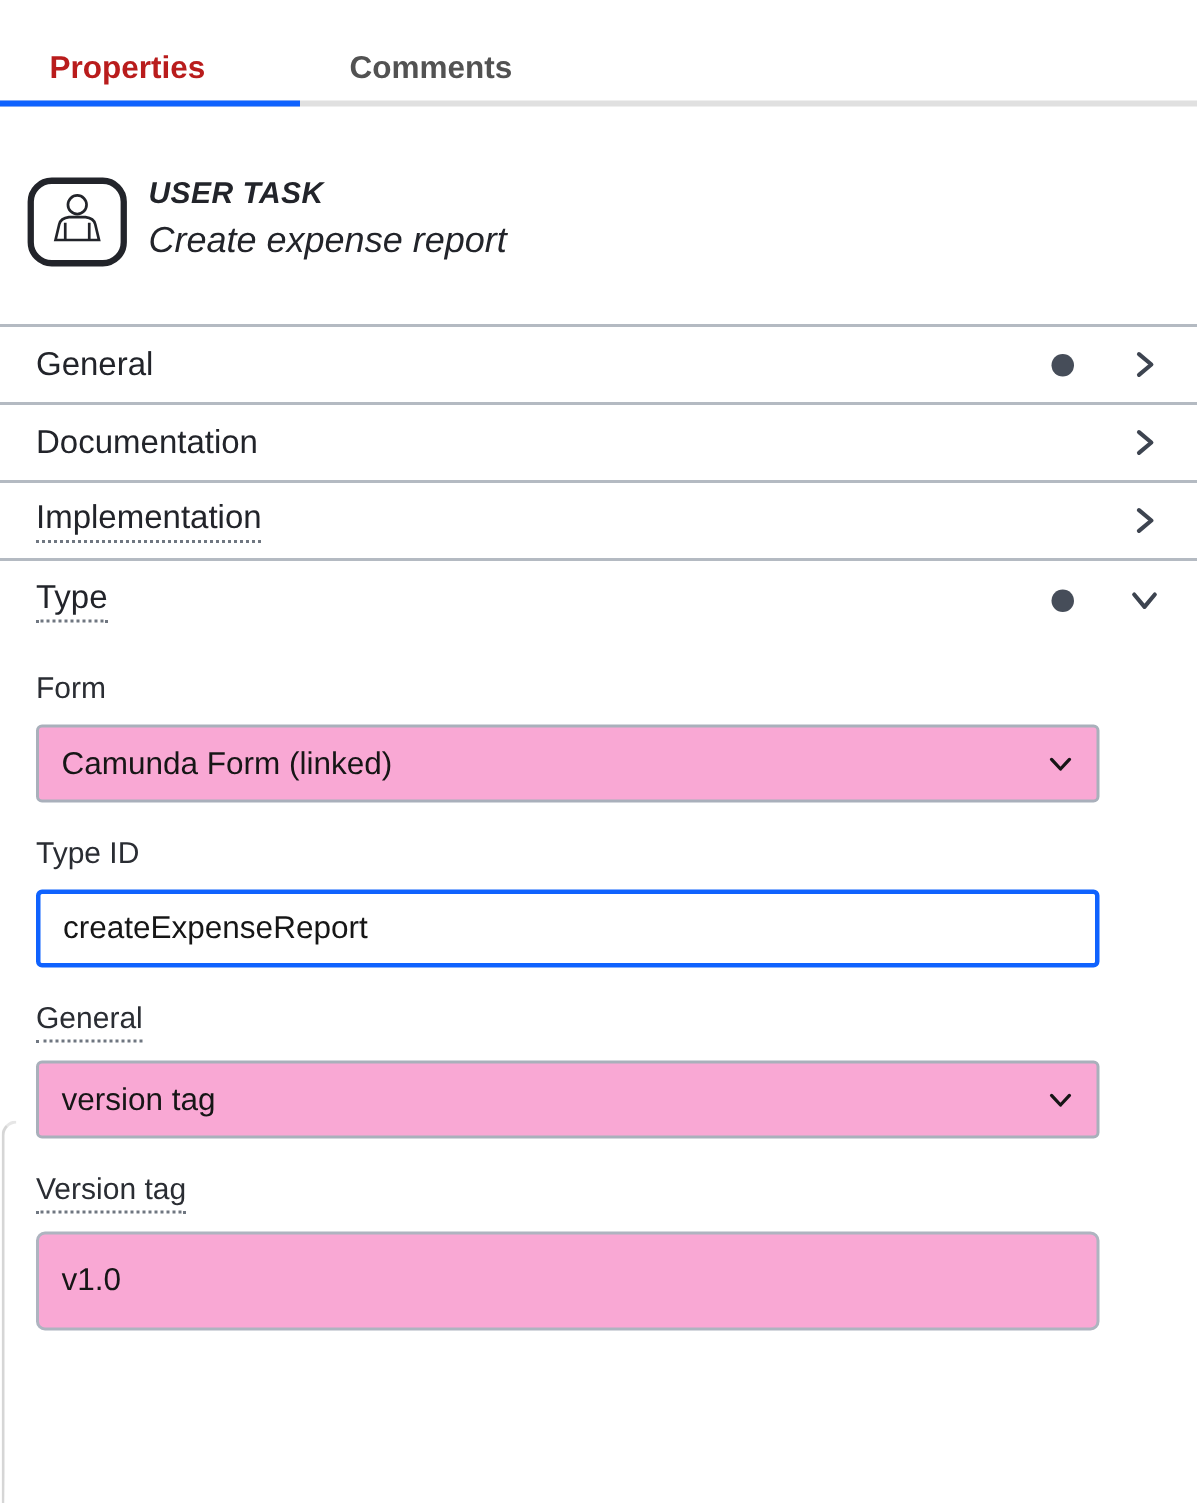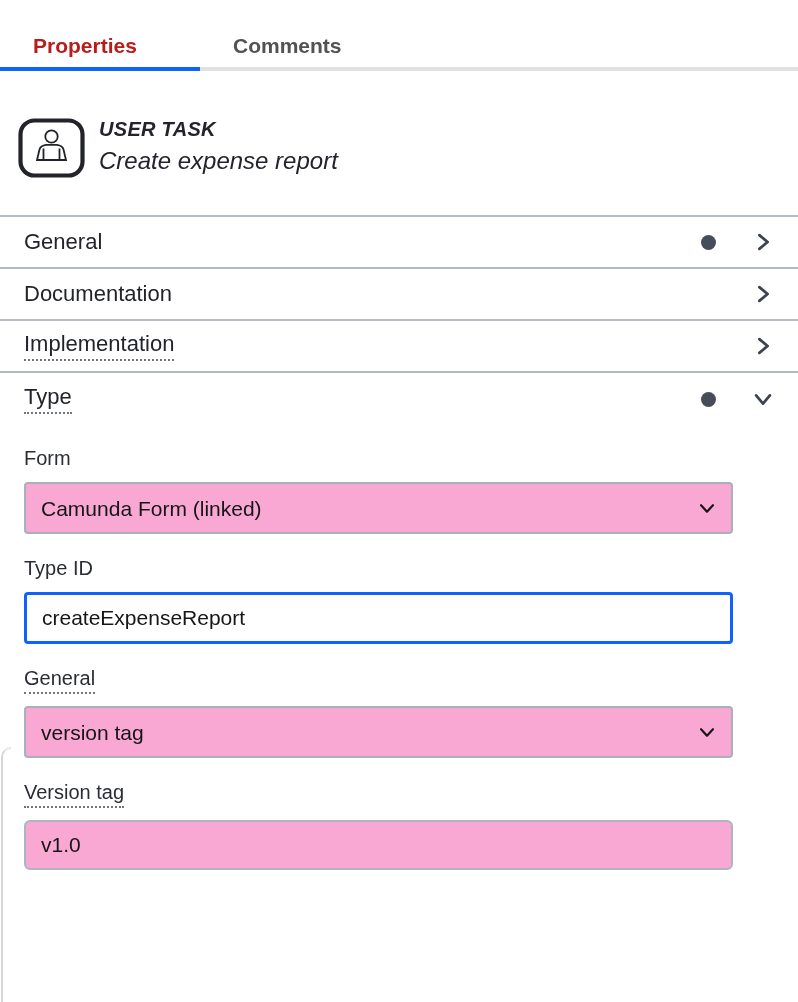--- a/index.html
+++ b/index.html
@@ -107,21 +107,21 @@
     appearance: none;
     -webkit-appearance: none;
     outline: none;
   }
   input.control { padding-right: 15px; }
   input.control.focused {
     background: #ffffff;
     border: 3px solid #0f62fe;
   }
   input.control.subtle {
-    height: 50px;
+    height: 66px;
     border: 2px solid #aeb4c0;
     border-radius: 6px;
   }
   .select-chevron {
     position: absolute;
     right: 15px; top: 50%;
     transform: translateY(-50%);
     pointer-events: none;
   }
 

